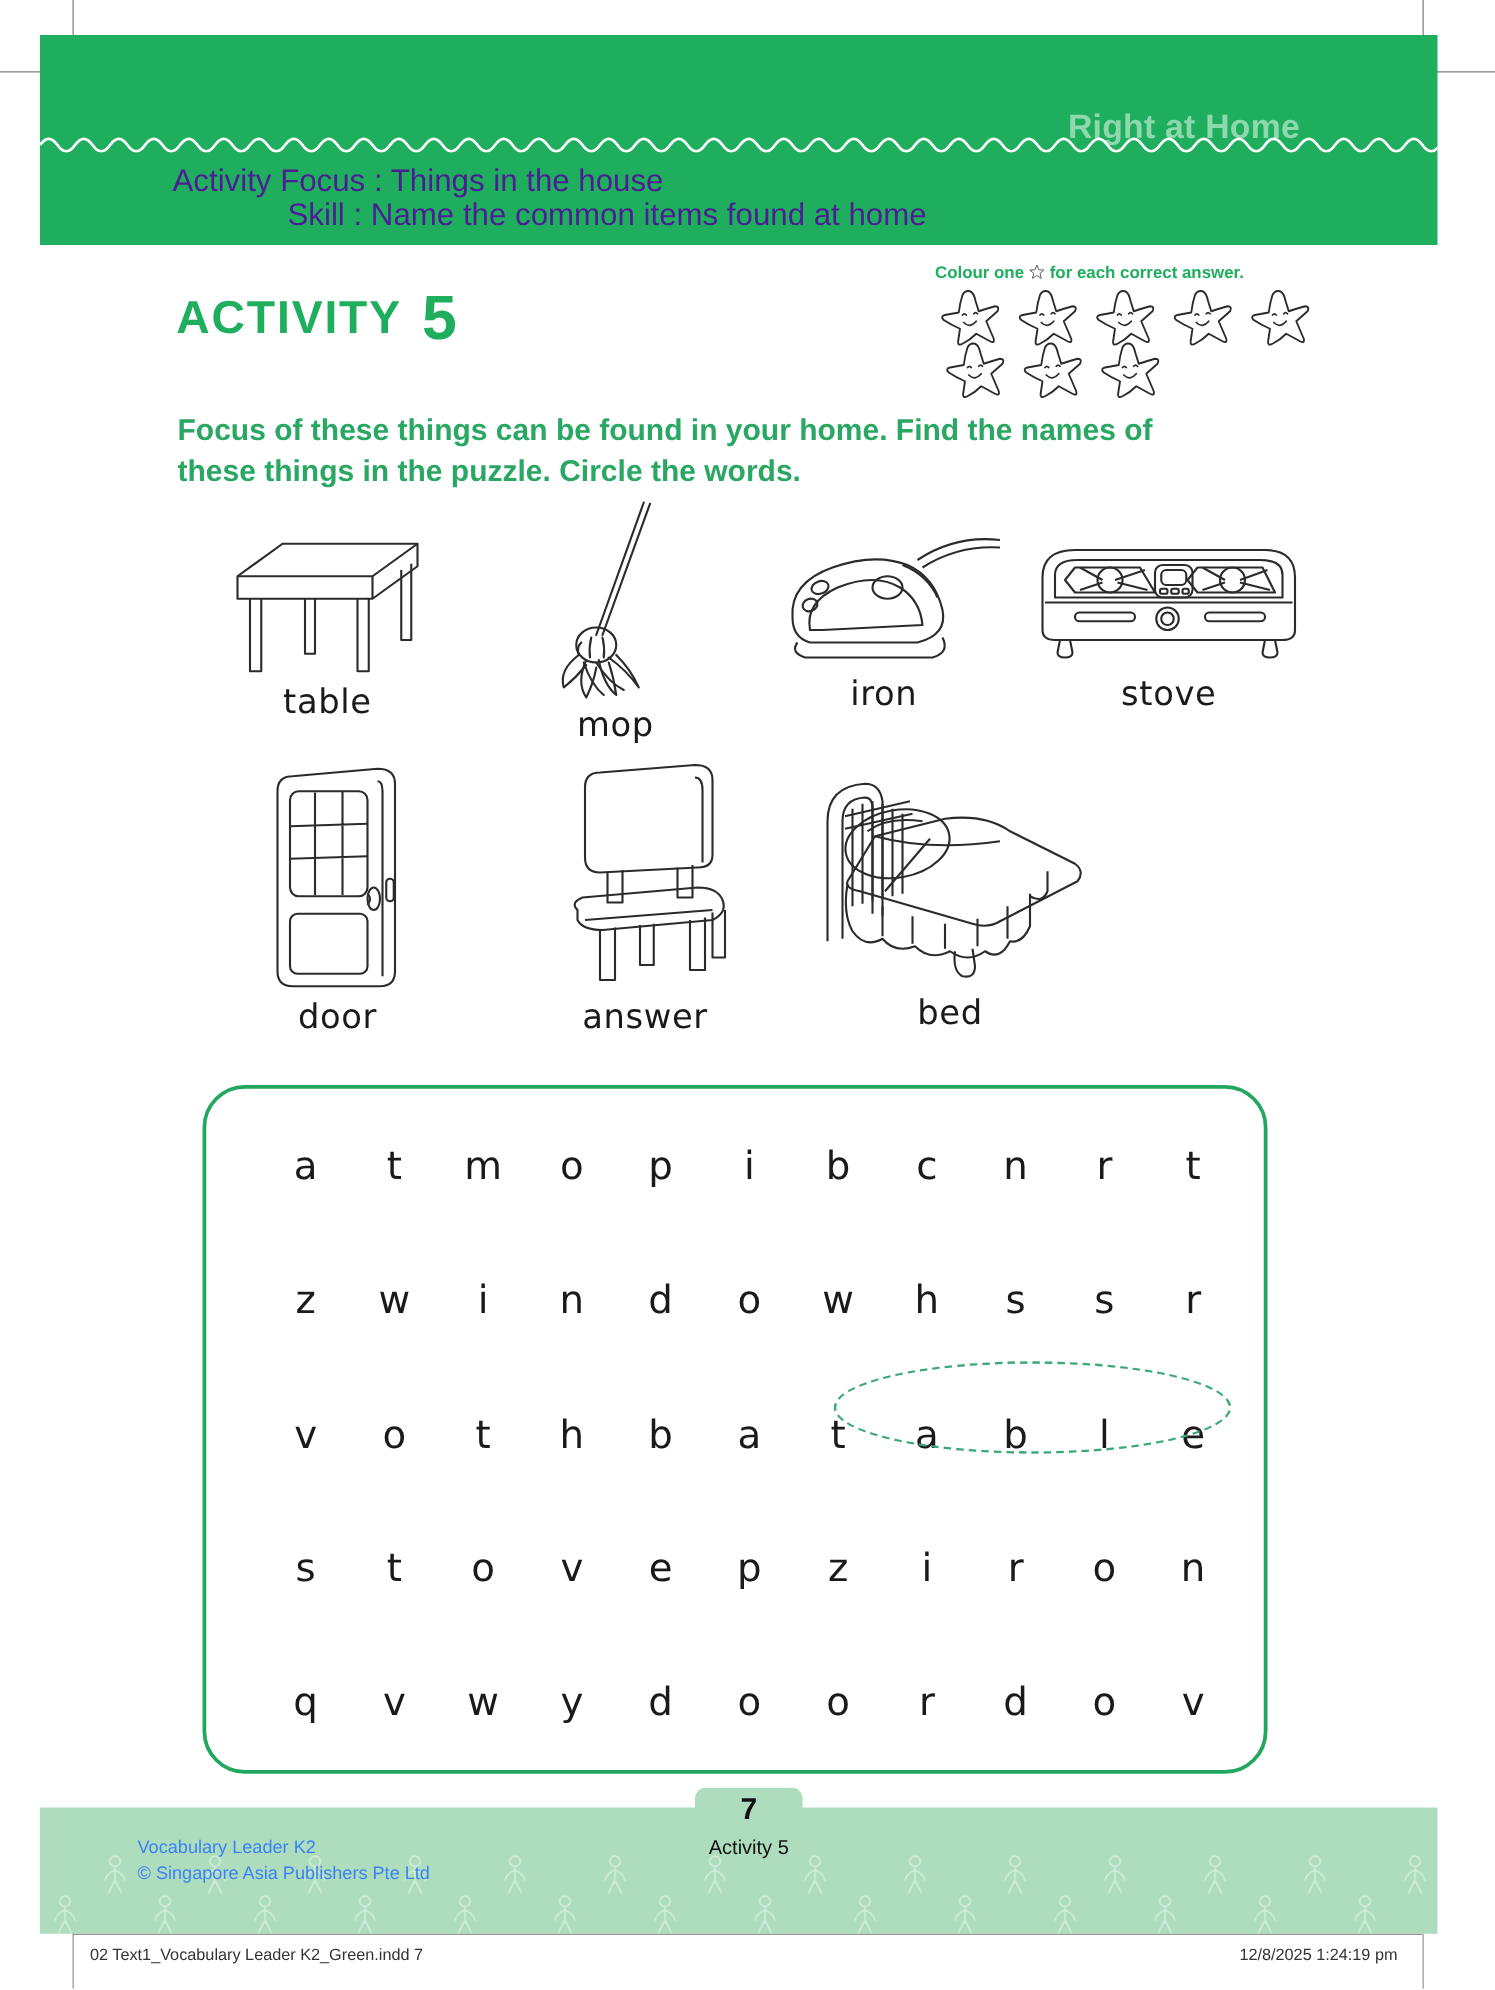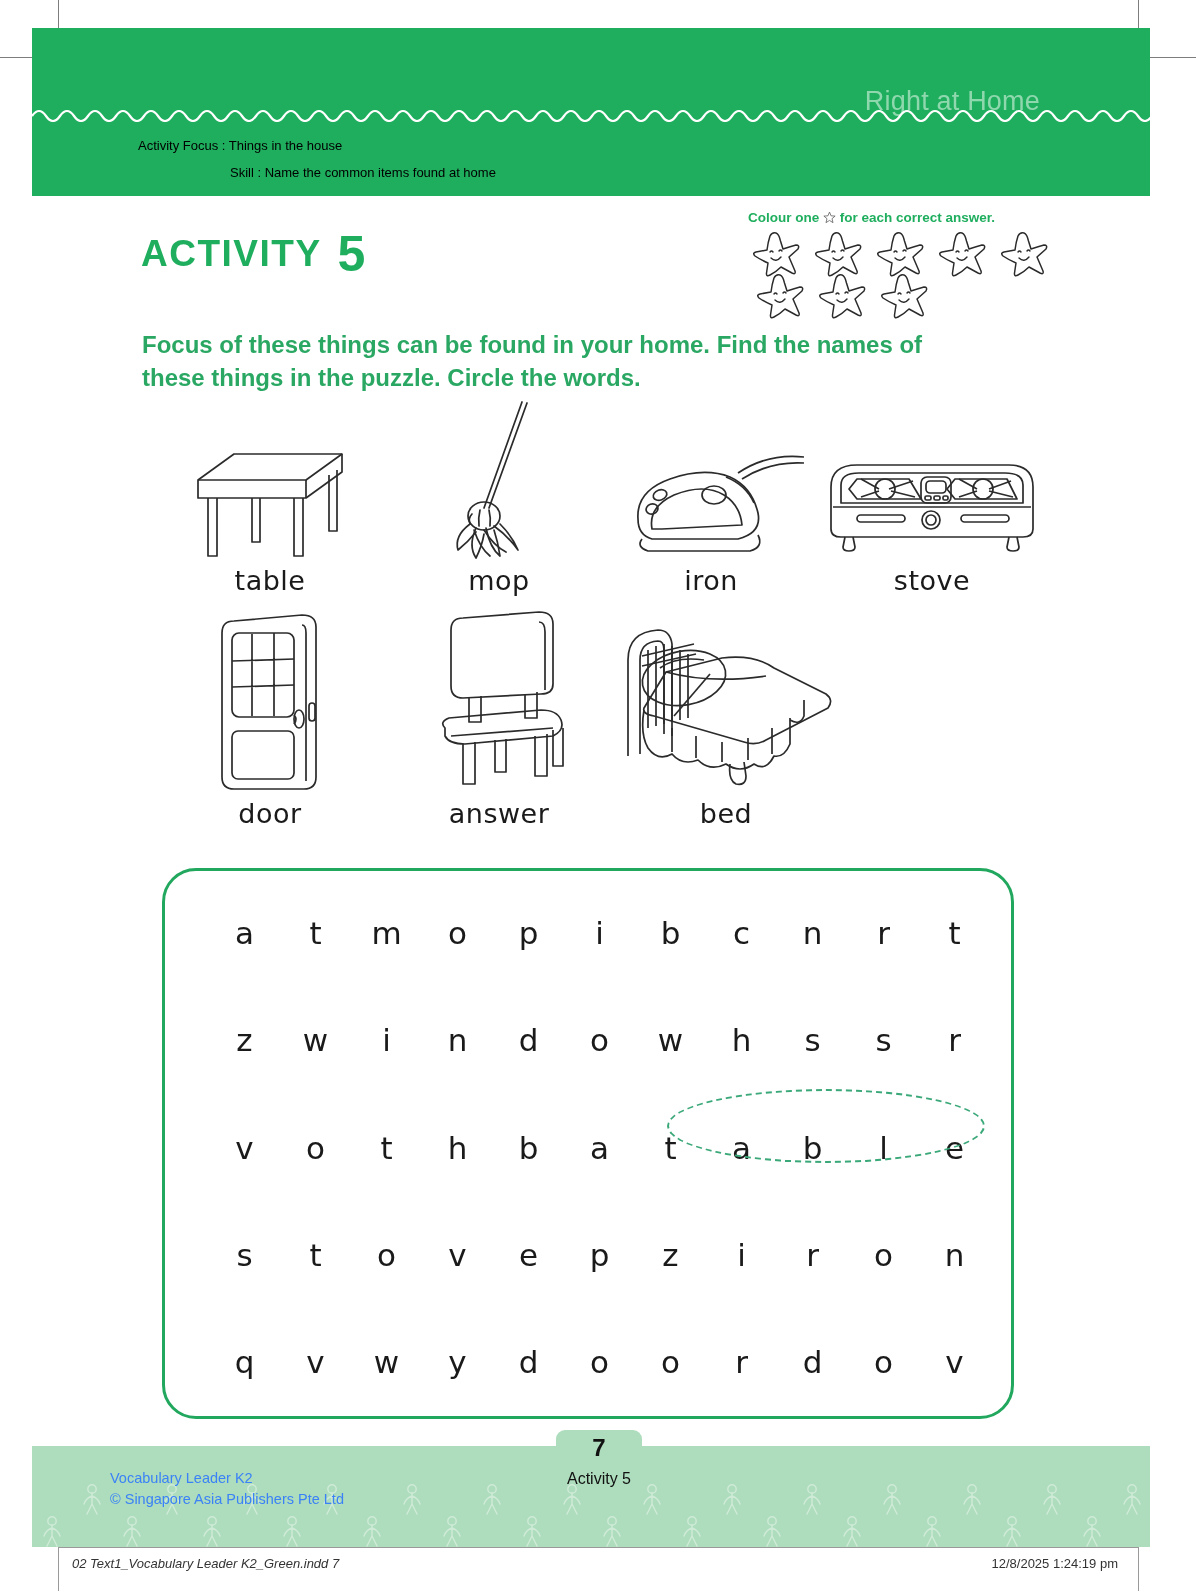--- a/index.html
+++ b/index.html
@@ -34,38 +34,38 @@
     top: 28px;
     width: 1118px;
     height: 168px;
     background: #1fae5e;
   }
   .header-title {
     position: absolute;
     right: 110px;
     top: 58px;
     font-size: 27px;
-    font-weight: normal;
+    font-weight: bold;
     color: #8fd8ae;
     letter-spacing: .2px;
     white-space: nowrap;
   }
   .wave {
     position: absolute;
     left: 0;
     top: 76px;
     width: 1118px;
     height: 18px;
   }
   .focus-block {
     position: absolute;
     left: 106px;
     top: 104px;
-    color: #000000;
-    font-size: 13px;
+    color: #4c1d95;
+    font-size: 25px;
     line-height: 27px;
     white-space: nowrap;
   }
   .focus-line-2 {
     padding-left: 92px;
   }
 
   
   .activity-title {
     position: absolute;
@@ -122,21 +122,22 @@
 
   
   .pictures {
     position: absolute;
     left: 150px;
     top: 400px;
     width: 900px;
   }
   .pic-row {
     display: flex;
-    align-items: flex-end;
+    align-items: center;
+    gap: 17px;
   }
   .pic-cell {
     text-align: center;
   }
   .pic-art {
     display: block;
     margin: 0 auto;
   }
   .pic-label {
     font-family: "DejaVu Sans", sans-serif;
@@ -245,21 +246,21 @@
   }
 
   
   .slug {
     position: absolute;
     top: 1556px;
     font-size: 13px;
     color: #333333;
     white-space: nowrap;
   }
-  .slug.left { left: 72px; font-style: italic; }
+  .slug.left { left: 72px; }
   .slug.right { right: 78px; }
   .slug-rule {
     position: absolute;
     left: 58px;
     top: 1547px;
     width: 1080px;
     height: 1px;
     background: #9a9a9a;
   }
   .slug-tick {

